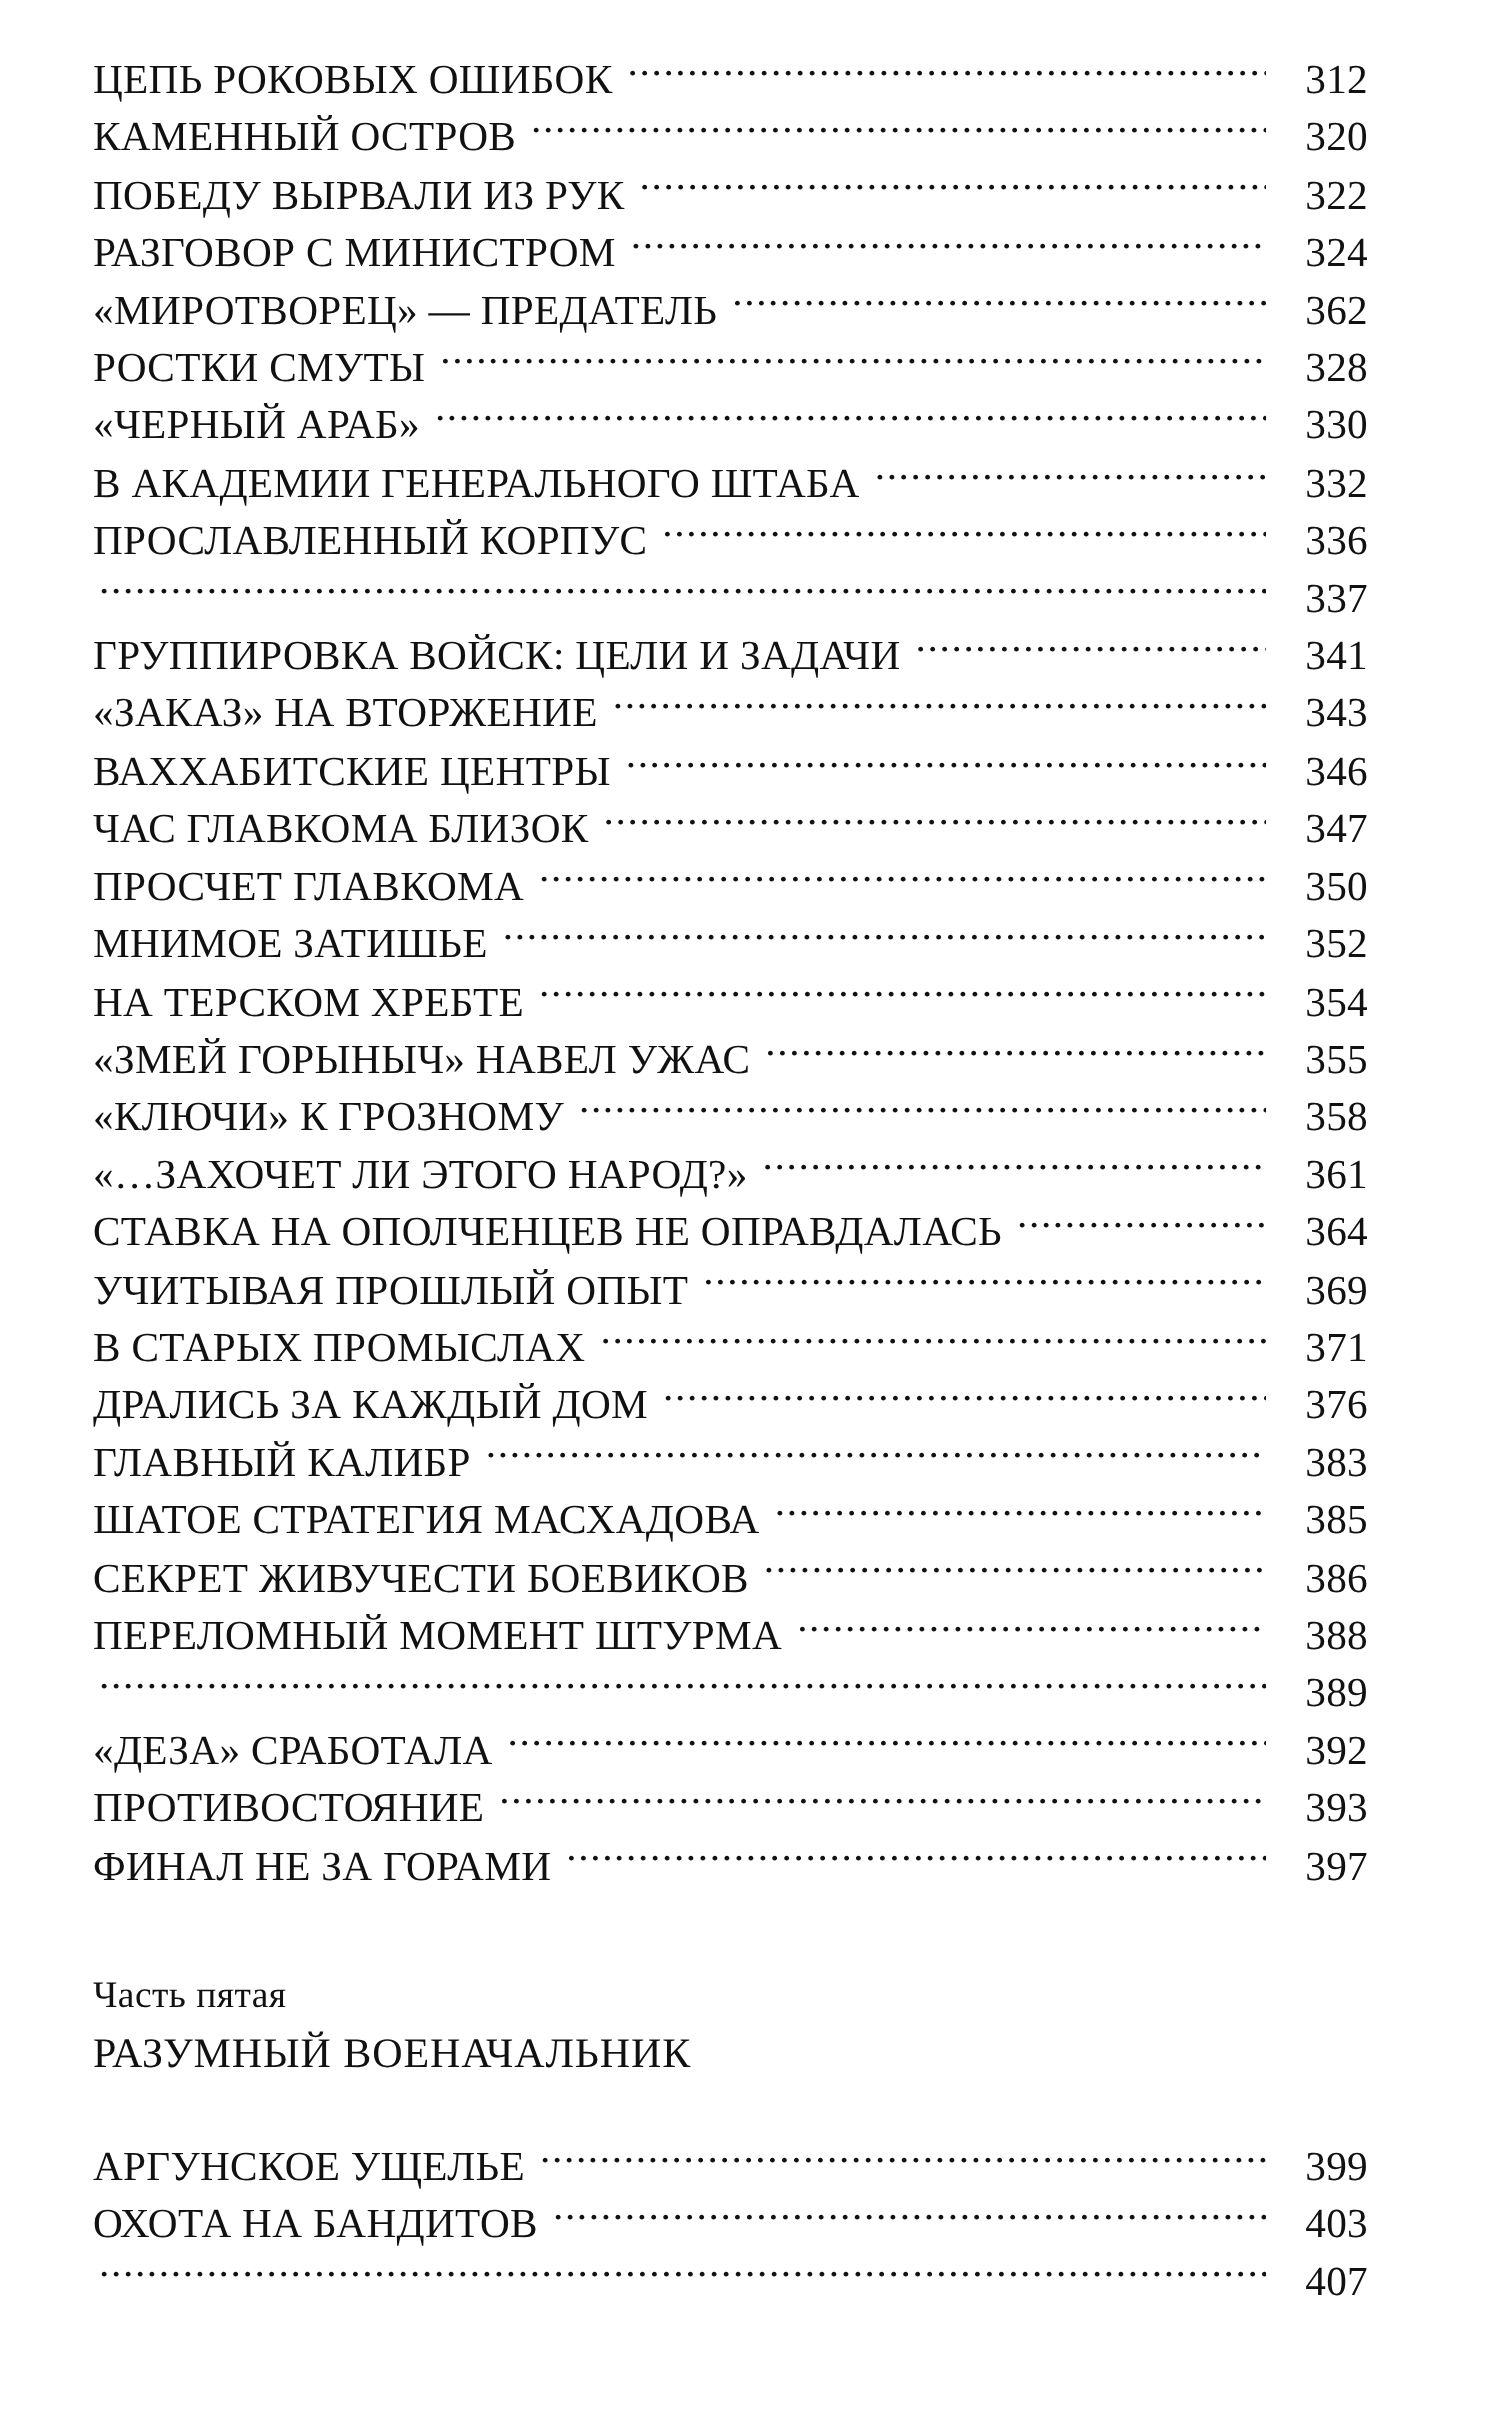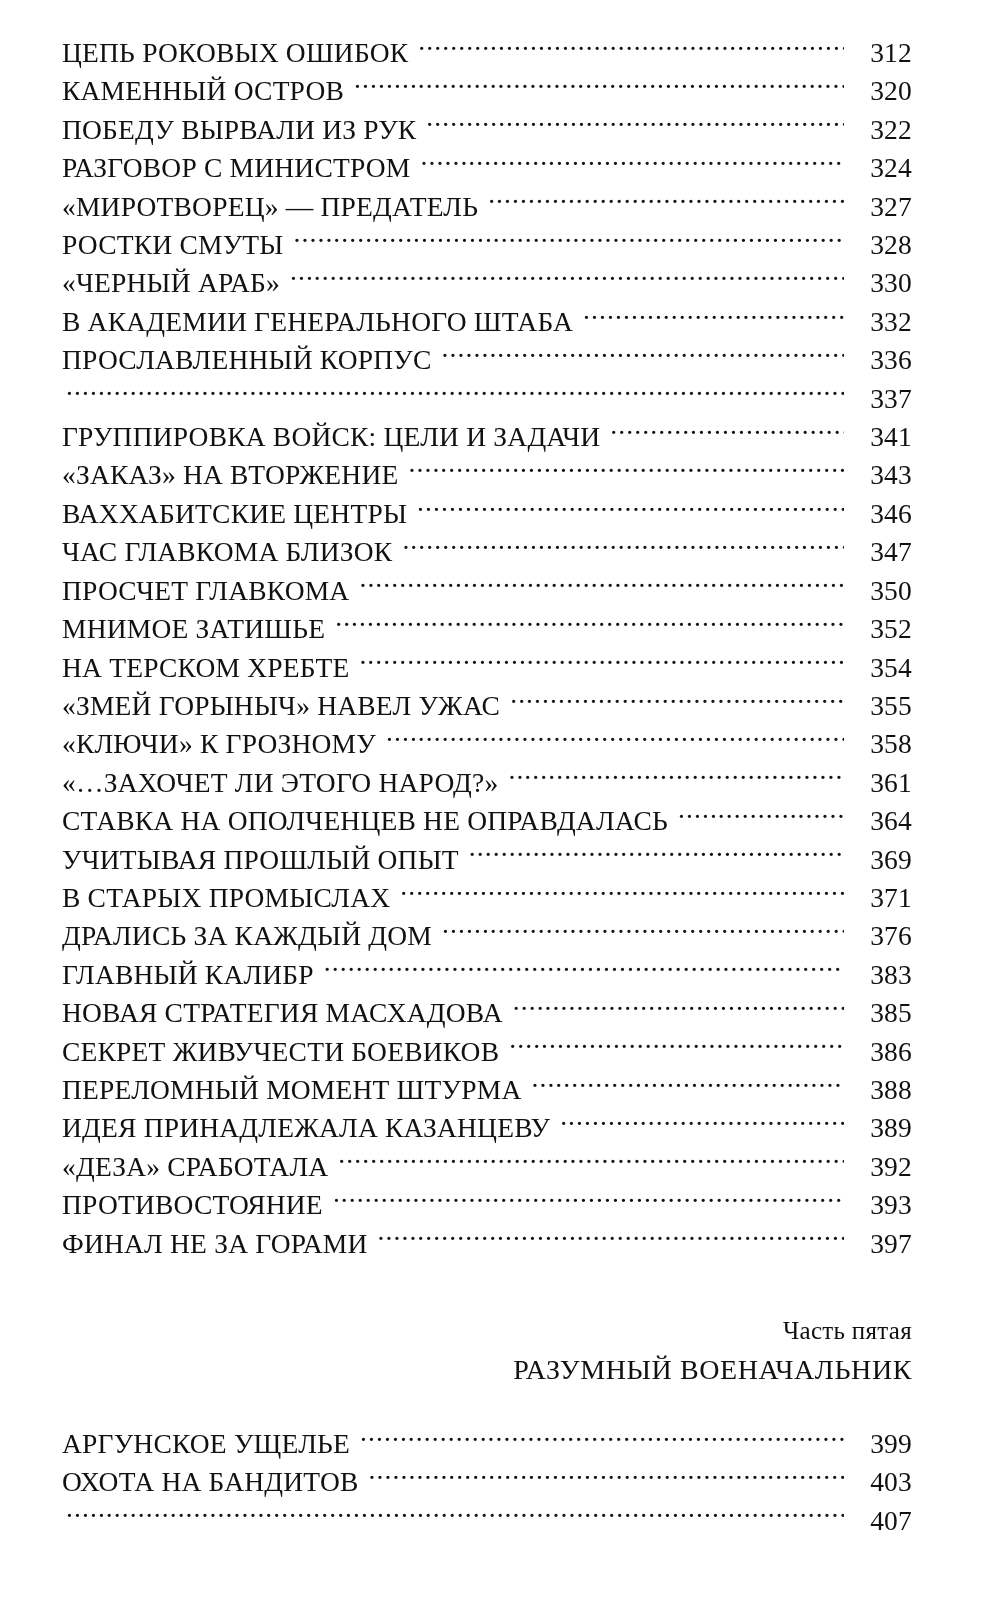--- a/index.html
+++ b/index.html
@@ -58,21 +58,21 @@
   }
   .toc-page {
     flex: 0 0 auto;
     text-align: right;
     min-width: 58px;
     padding-left: 6px;
   }
   .part-block {
     margin-top: 50px;
     margin-bottom: 34px;
-    text-align: right;
+    text-align: left;
   }
   .part-label {
     font-size: 25px;
     line-height: 36px;
     letter-spacing: 0.3px;
   }
   .part-title {
     font-size: 28px;
     line-height: 42px;
     letter-spacing: 0.6px;
@@ -100,21 +100,21 @@
         <span class="toc-page">322</span>
       </li>
       <li class="toc-entry">
         <span class="toc-title">РАЗГОВОР С МИНИСТРОМ</span>
         <span class="toc-dots"></span>
         <span class="toc-page">324</span>
       </li>
       <li class="toc-entry">
         <span class="toc-title">«МИРОТВОРЕЦ» — ПРЕДАТЕЛЬ</span>
         <span class="toc-dots"></span>
-        <span class="toc-page">327</span>
+        <span class="toc-page">362</span>
       </li>
       <li class="toc-entry">
         <span class="toc-title">РОСТКИ СМУТЫ</span>
         <span class="toc-dots"></span>
         <span class="toc-page">328</span>
       </li>
       <li class="toc-entry">
         <span class="toc-title">«ЧЕРНЫЙ АРАБ»</span>
         <span class="toc-dots"></span>
         <span class="toc-page">330</span>
@@ -202,36 +202,35 @@
         <span class="toc-title">ДРАЛИСЬ ЗА КАЖДЫЙ ДОМ</span>
         <span class="toc-dots"></span>
         <span class="toc-page">376</span>
       </li>
       <li class="toc-entry">
         <span class="toc-title">ГЛАВНЫЙ КАЛИБР</span>
         <span class="toc-dots"></span>
         <span class="toc-page">383</span>
       </li>
       <li class="toc-entry">
-        <span class="toc-title">НОВАЯ СТРАТЕГИЯ МАСХАДОВА</span>
+        <span class="toc-title">ШАТОЕ СТРАТЕГИЯ МАСХАДОВА</span>
         <span class="toc-dots"></span>
         <span class="toc-page">385</span>
       </li>
       <li class="toc-entry">
         <span class="toc-title">СЕКРЕТ ЖИВУЧЕСТИ БОЕВИКОВ</span>
         <span class="toc-dots"></span>
         <span class="toc-page">386</span>
       </li>
       <li class="toc-entry">
         <span class="toc-title">ПЕРЕЛОМНЫЙ МОМЕНТ ШТУРМА</span>
         <span class="toc-dots"></span>
         <span class="toc-page">388</span>
       </li>
       <li class="toc-entry">
-        <span class="toc-title">ИДЕЯ ПРИНАДЛЕЖАЛА КАЗАНЦЕВУ</span>
         <span class="toc-dots"></span>
         <span class="toc-page">389</span>
       </li>
       <li class="toc-entry">
         <span class="toc-title">«ДЕЗА» СРАБОТАЛА</span>
         <span class="toc-dots"></span>
         <span class="toc-page">392</span>
       </li>
       <li class="toc-entry">
         <span class="toc-title">ПРОТИВОСТОЯНИЕ</span>

